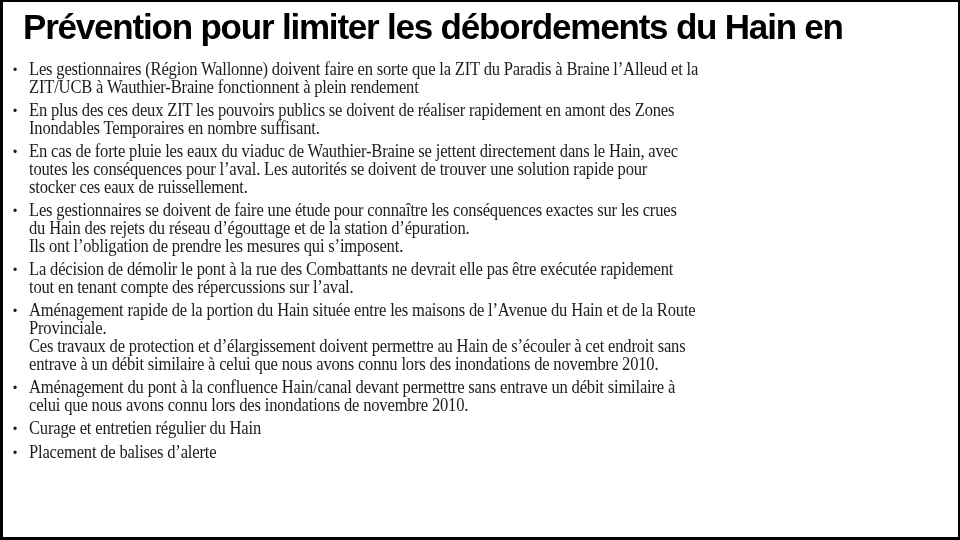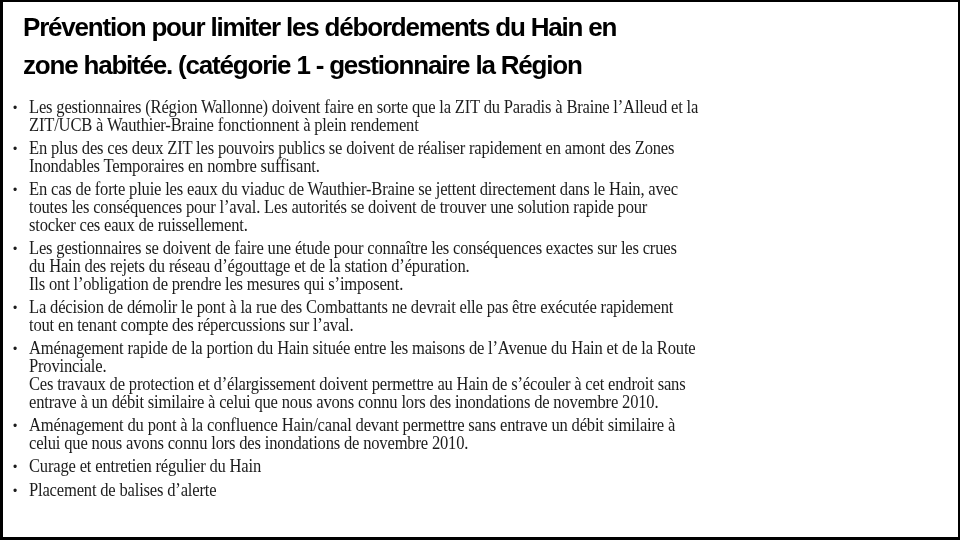--- a/index.html
+++ b/index.html
@@ -19,21 +19,21 @@
     border-bottom: 3px solid var(--frame, #000);
     overflow: hidden;
     font-family: "Liberation Sans", sans-serif;
   }
   .title {
     margin: 0;
     padding: 6px 0 0 20px;
     color: var(--title-color, #000000);
     font-family: "Liberation Sans", sans-serif;
     font-weight: 700;
-    font-size: 26px;
+    font-size: 35px;
     line-height: 38px;
     letter-spacing: -1.2px;
   }
   .title-line {
     white-space: nowrap;
   }
   .bullets {
     list-style: none;
     margin: 14px 0 0 0;
     padding: 0 0 0 10px;
@@ -65,21 +65,20 @@
     transform: scaleX(0.92);
     transform-origin: 0 50%;
   }
 </style>
 </head>
 <body>
 
 <div class="slide" style="--bg: #ffffff; --title-color: #000000; --body-color: #1c1c1c; --frame: #000000;">
   <h1 class="title">
       <div class="title-line">Prévention pour limiter les débordements du Hain en</div>
-      <div class="title-line">zone habitée. (catégorie 1 - gestionnaire la Région</div>
     </h1>
   <ul class="bullets">
       <li class="bullet">
         <span class="marker">•</span>
         <div class="lines">
           <div class="bullet-line">Les gestionnaires (Région Wallonne) doivent faire en sorte que la ZIT du Paradis à Braine l’Alleud et la</div>
           <div class="bullet-line">ZIT/UCB à Wauthier-Braine fonctionnent à plein rendement</div>
         </div>
       </li>
       <li class="bullet">

